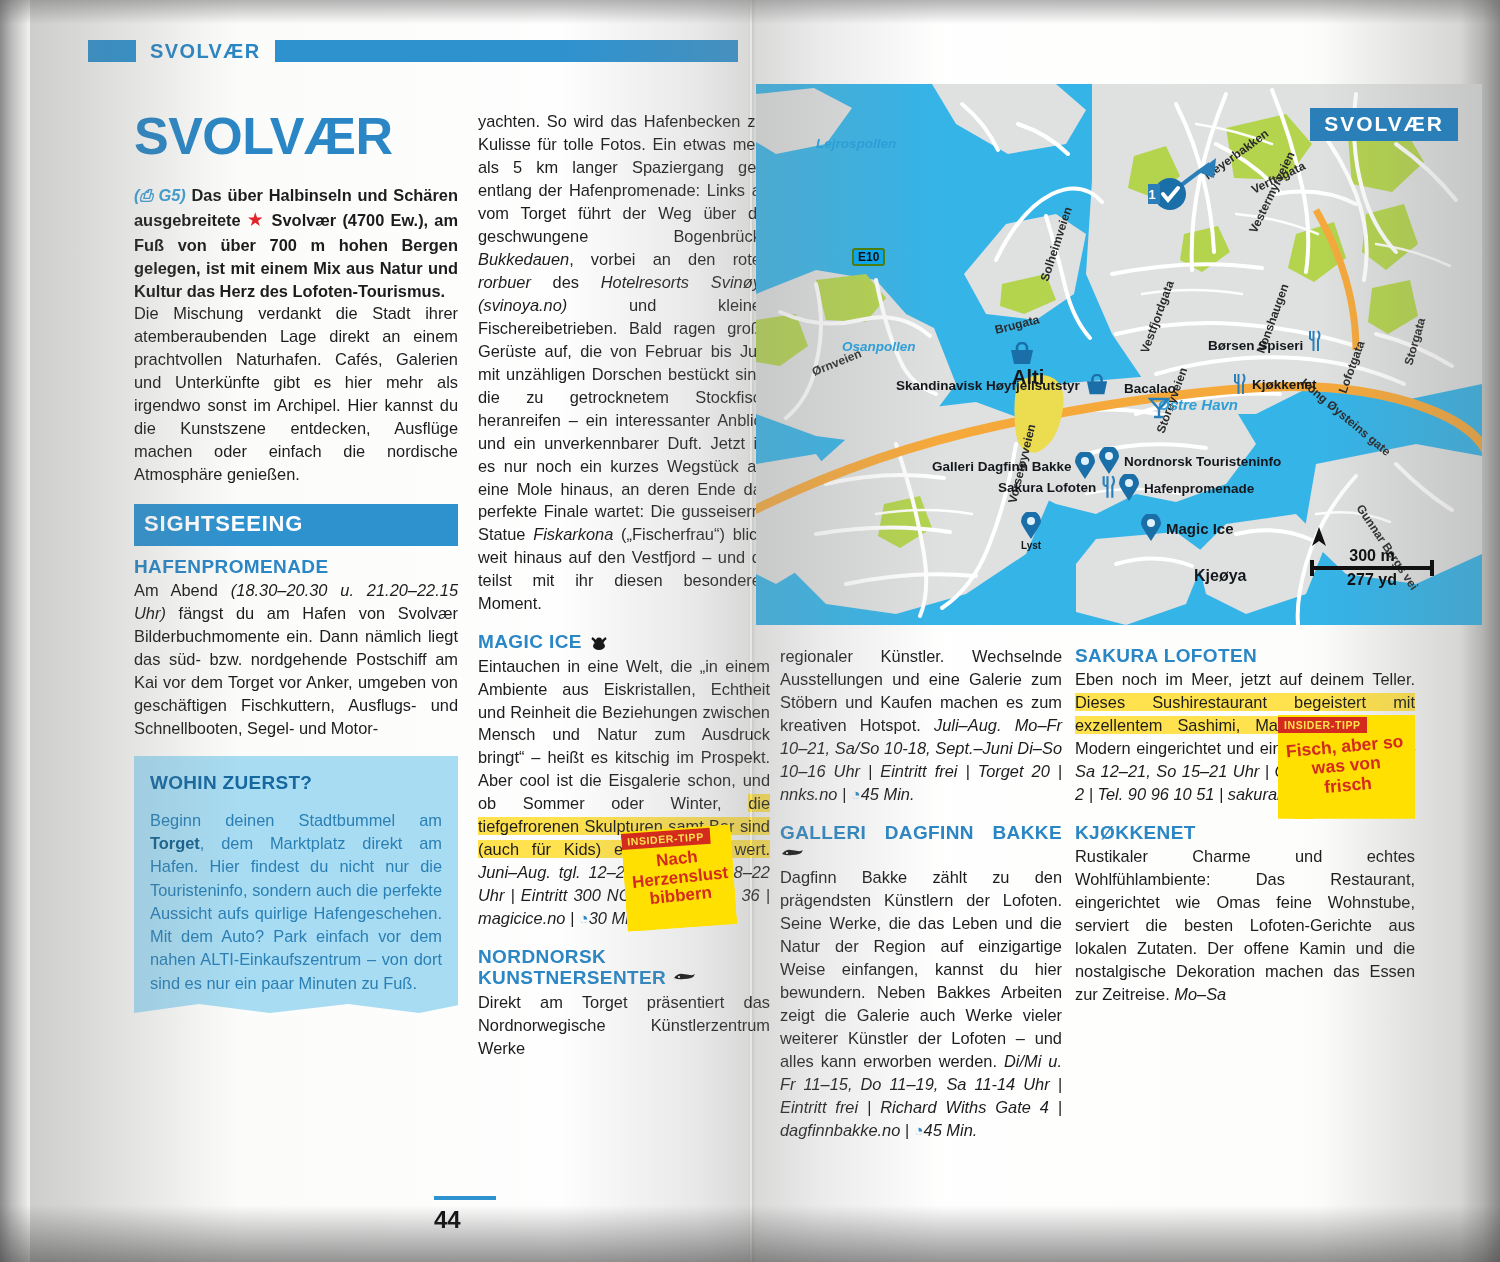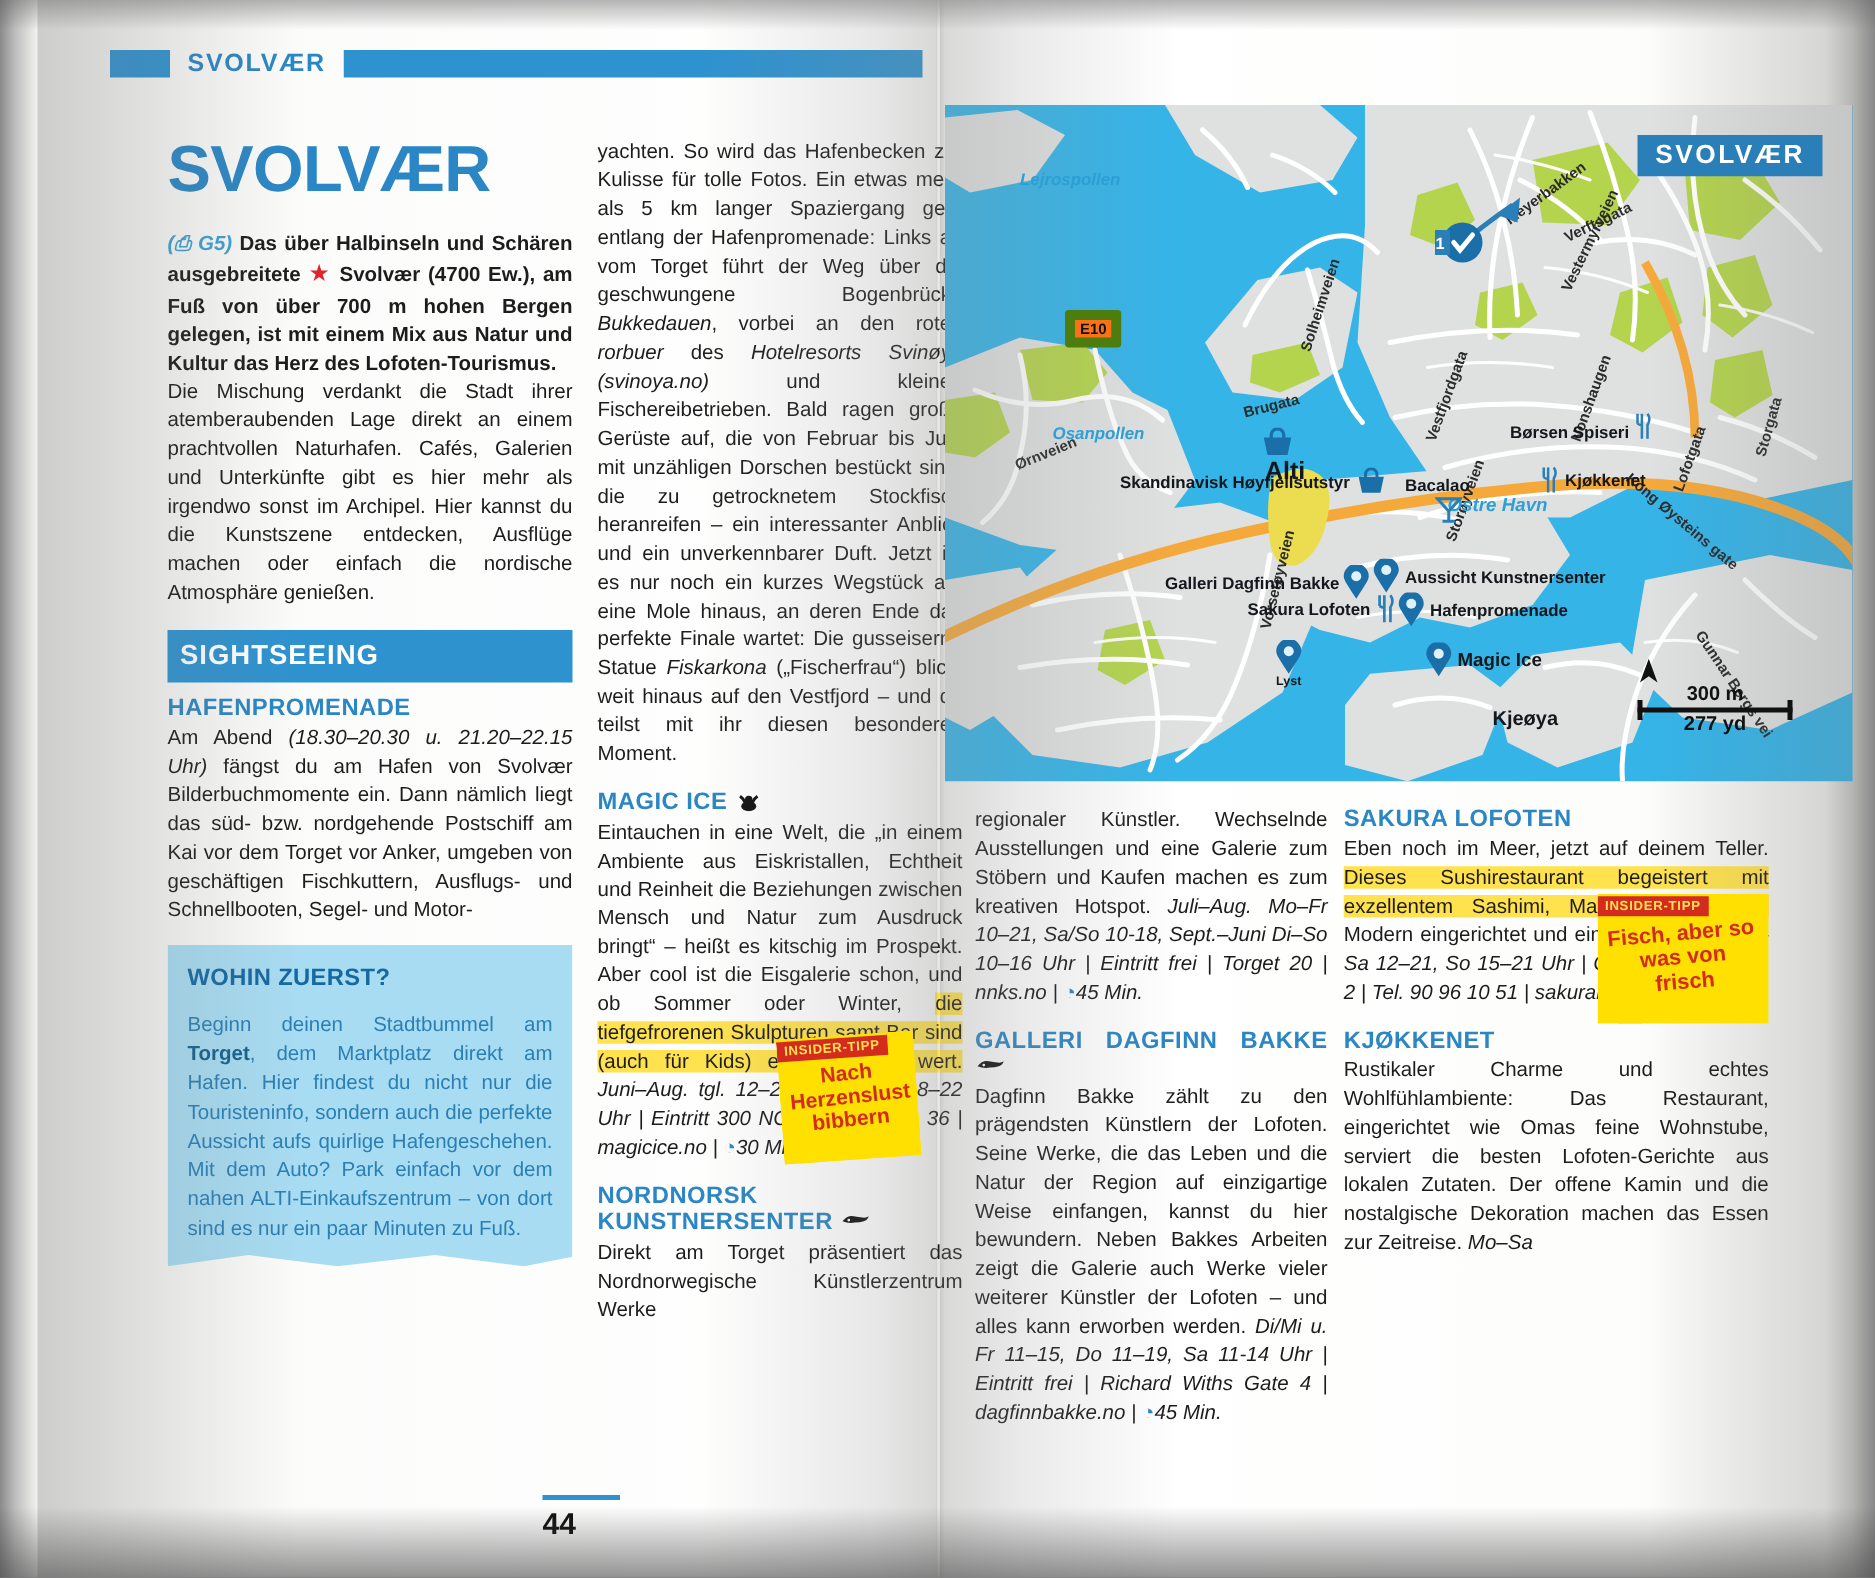--- a/index.html
+++ b/index.html
@@ -96,21 +96,21 @@
   .mlabel.water{color:#2e9fd6;font-style:italic;font-weight:bold;}
   .mpin{position:absolute;z-index:5;}
   .badge{position:absolute;background:#2a7fb9;color:#fff;font-weight:bold;
     font-size:21px;letter-spacing:2px;padding:4px 14px 5px;z-index:6;}
   .scalewrap{position:absolute;z-index:6;text-align:center;color:#111;font-weight:bold;}
   .scalewrap .num{font-size:16px;}
   .scalebar{height:4px;background:#111;position:relative;margin:1px 0;}
   .scalebar:before,.scalebar:after{content:"";position:absolute;top:-6px;width:4px;height:16px;background:#111;}
   .scalebar:before{left:0;}
   .scalebar:after{right:0;}
-  .e10{position:absolute;background:#f97316;border:8px solid #4d7c0f;border-radius:3px;
+  .e10{position:absolute;background:#0ea5e9;border:2px solid #4d7c0f;border-radius:3px;
     font-size:12px;font-weight:bold;padding:0 4px;z-index:5;color:#111;}
   .street{font-size:12px;fill:#2b2b2b;font-weight:bold;font-family:"Liberation Sans",sans-serif;}
 </style>
 </head>
 <body>
 
 <div id="spread">
 
   <div class="page left">
 
@@ -366,21 +366,21 @@
           <path d="M11 27 C4 16 1 12 1 9 a10 10 0 0 1 20 0 c0 3-3 7-10 18z" fill="#1a6fa8"></path>
           <circle cx="11" cy="9" r="4" fill="#dff2fb"></circle>
         </svg>
     </div>
 
     <div class="mpin" style="left:342px;top:363px;display:flex;align-items:center">
       <svg width="22" height="28" viewBox="0 0 22 28">
           <path d="M11 27 C4 16 1 12 1 9 a10 10 0 0 1 20 0 c0 3-3 7-10 18z" fill="#1a6fa8"></path>
           <circle cx="11" cy="9" r="4" fill="#dff2fb"></circle>
         </svg>
-      <span class="mlabel" style="position:static;margin-left:4px">Aussicht Kunstnersenter</span>
+      <span class="mlabel" style="position:static;margin-left:4px">Nordnorsk Touristeninfo</span>
     </div>
 
     <div class="mpin" style="left:242px;top:390px;display:flex;align-items:center">
       <span class="mlabel" style="position:static;margin-right:4px">Sakura Lofoten</span>
       <svg width="16" height="26" viewBox="0 0 14 24">
           <path d="M3 2 v8 M6.5 2 v8 M3 10 q3.5 2 3.5 0 v12" stroke="#2a7fb9" stroke-width="2" fill="none"></path>
           <path d="M11 2 q3 4 0 9 v11" stroke="#2a7fb9" stroke-width="2" fill="none"></path>
         </svg>
     </div>
 

